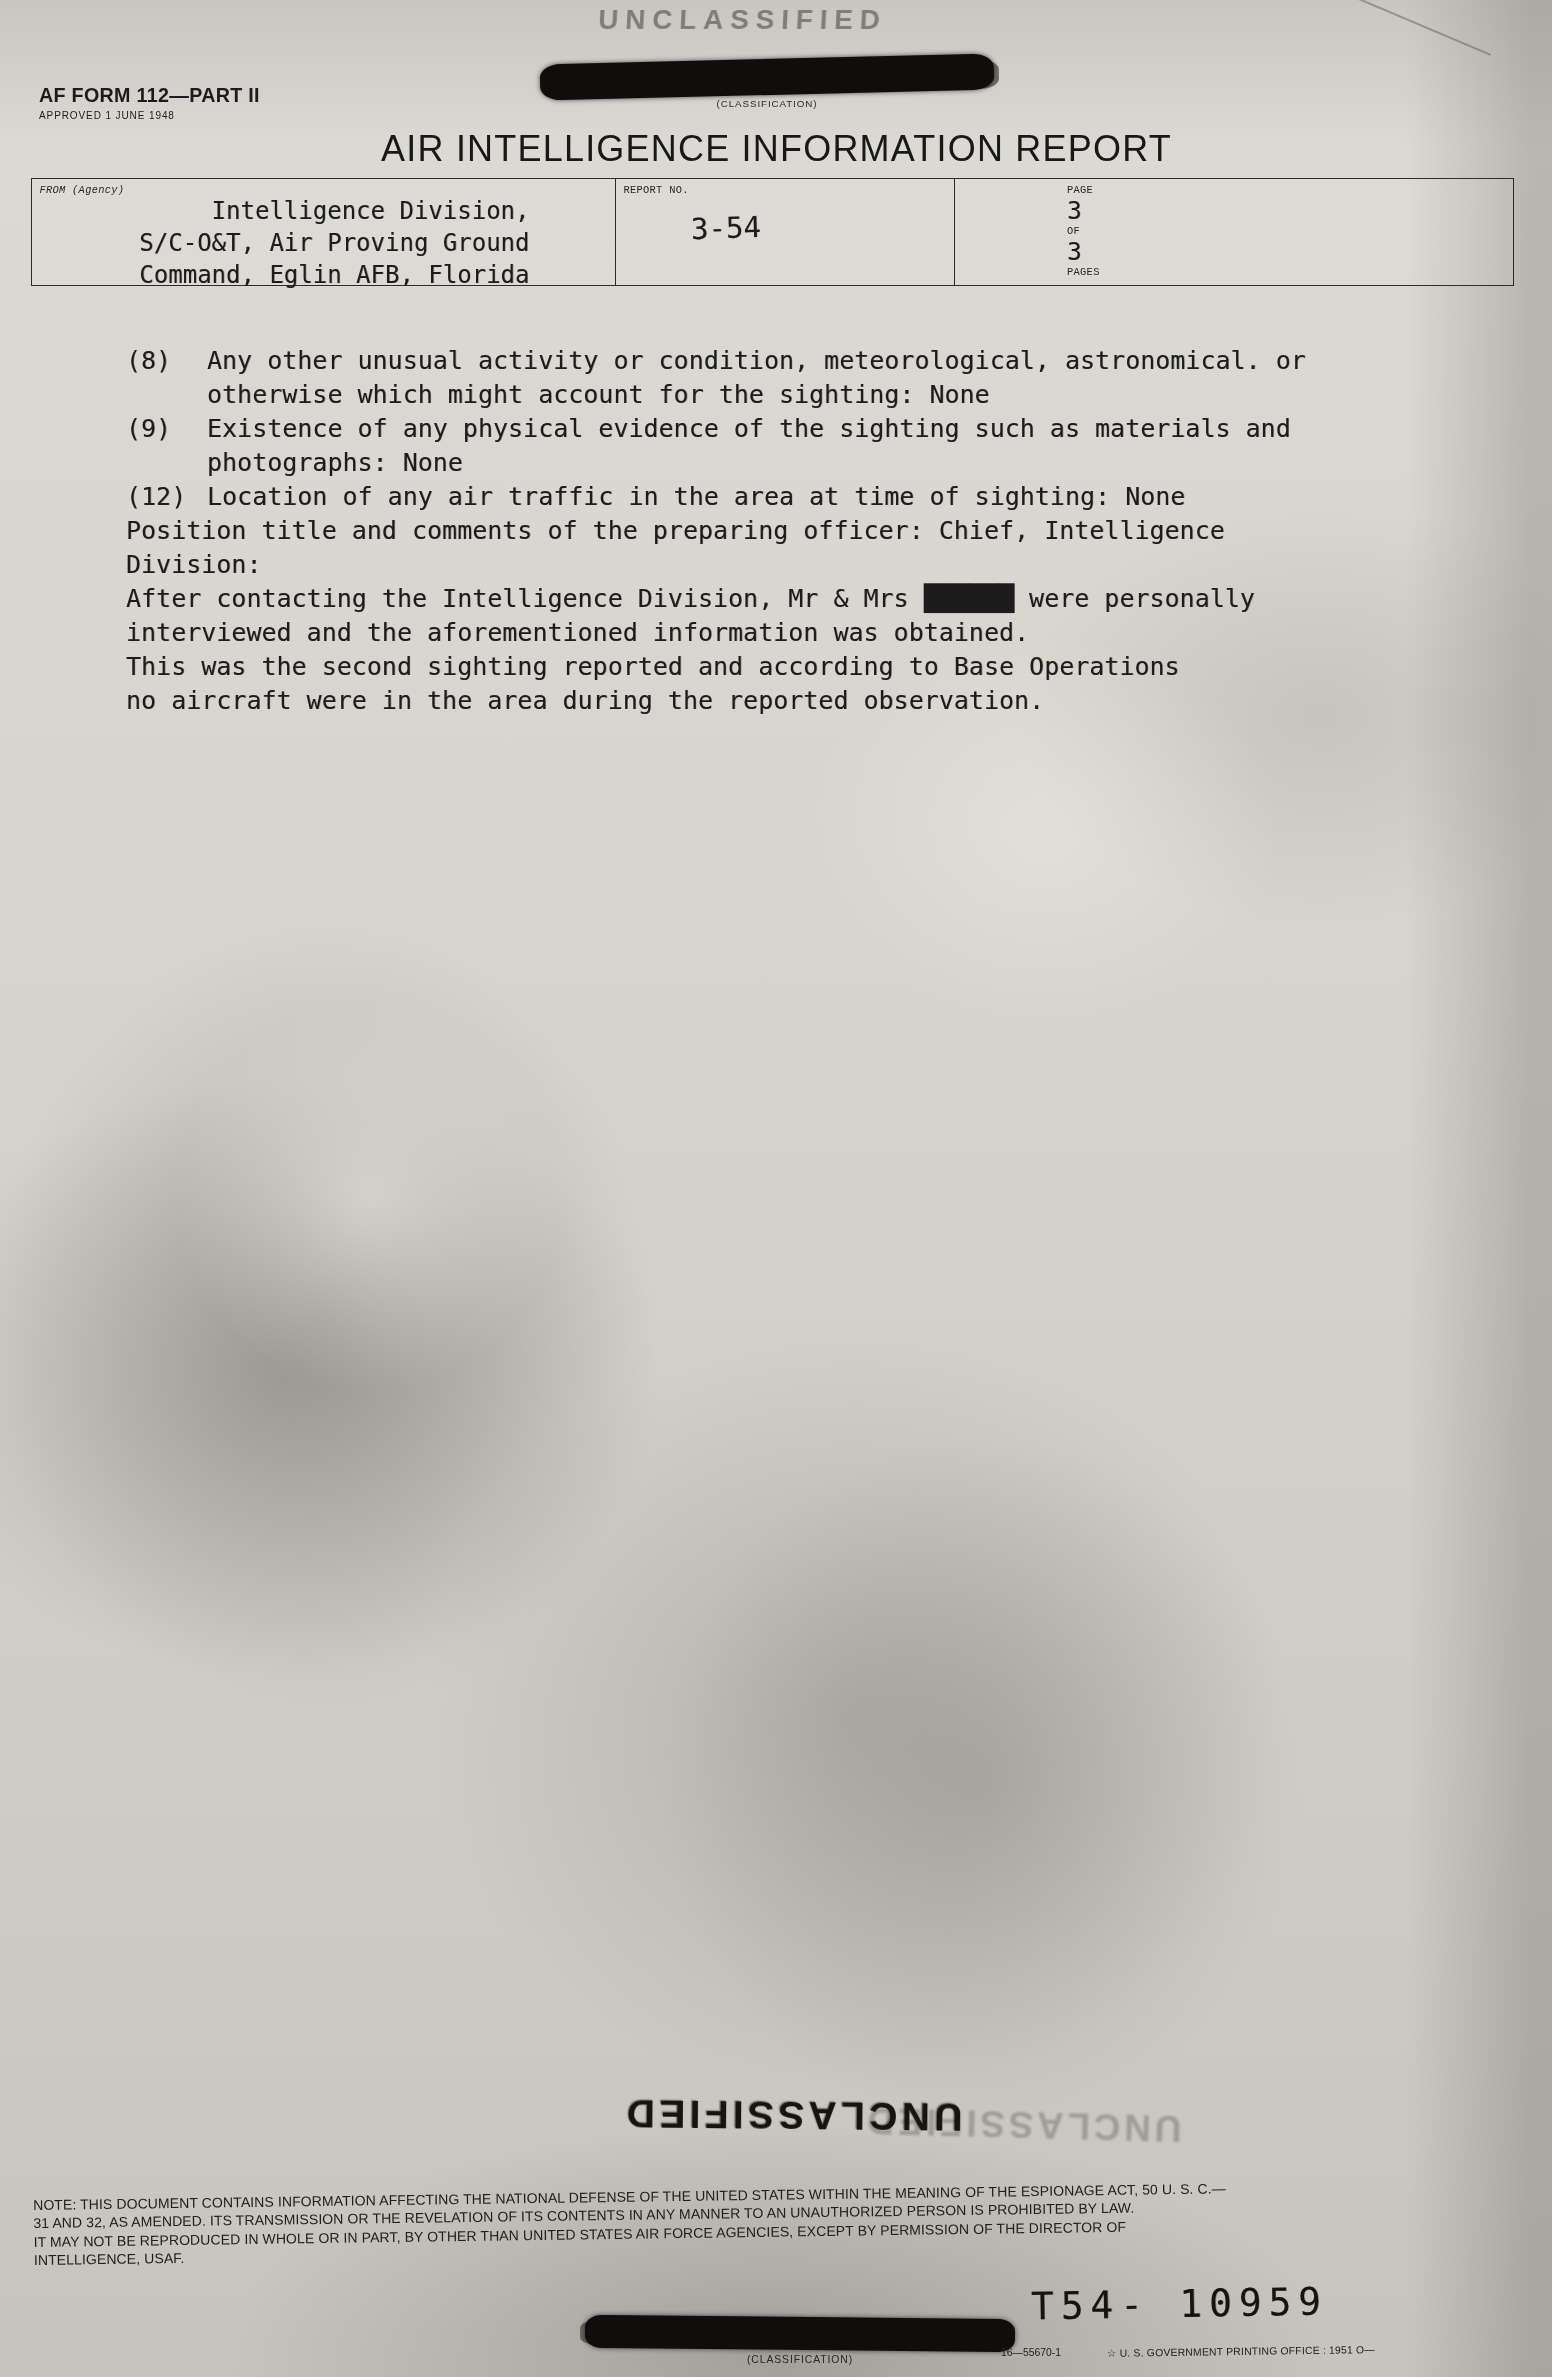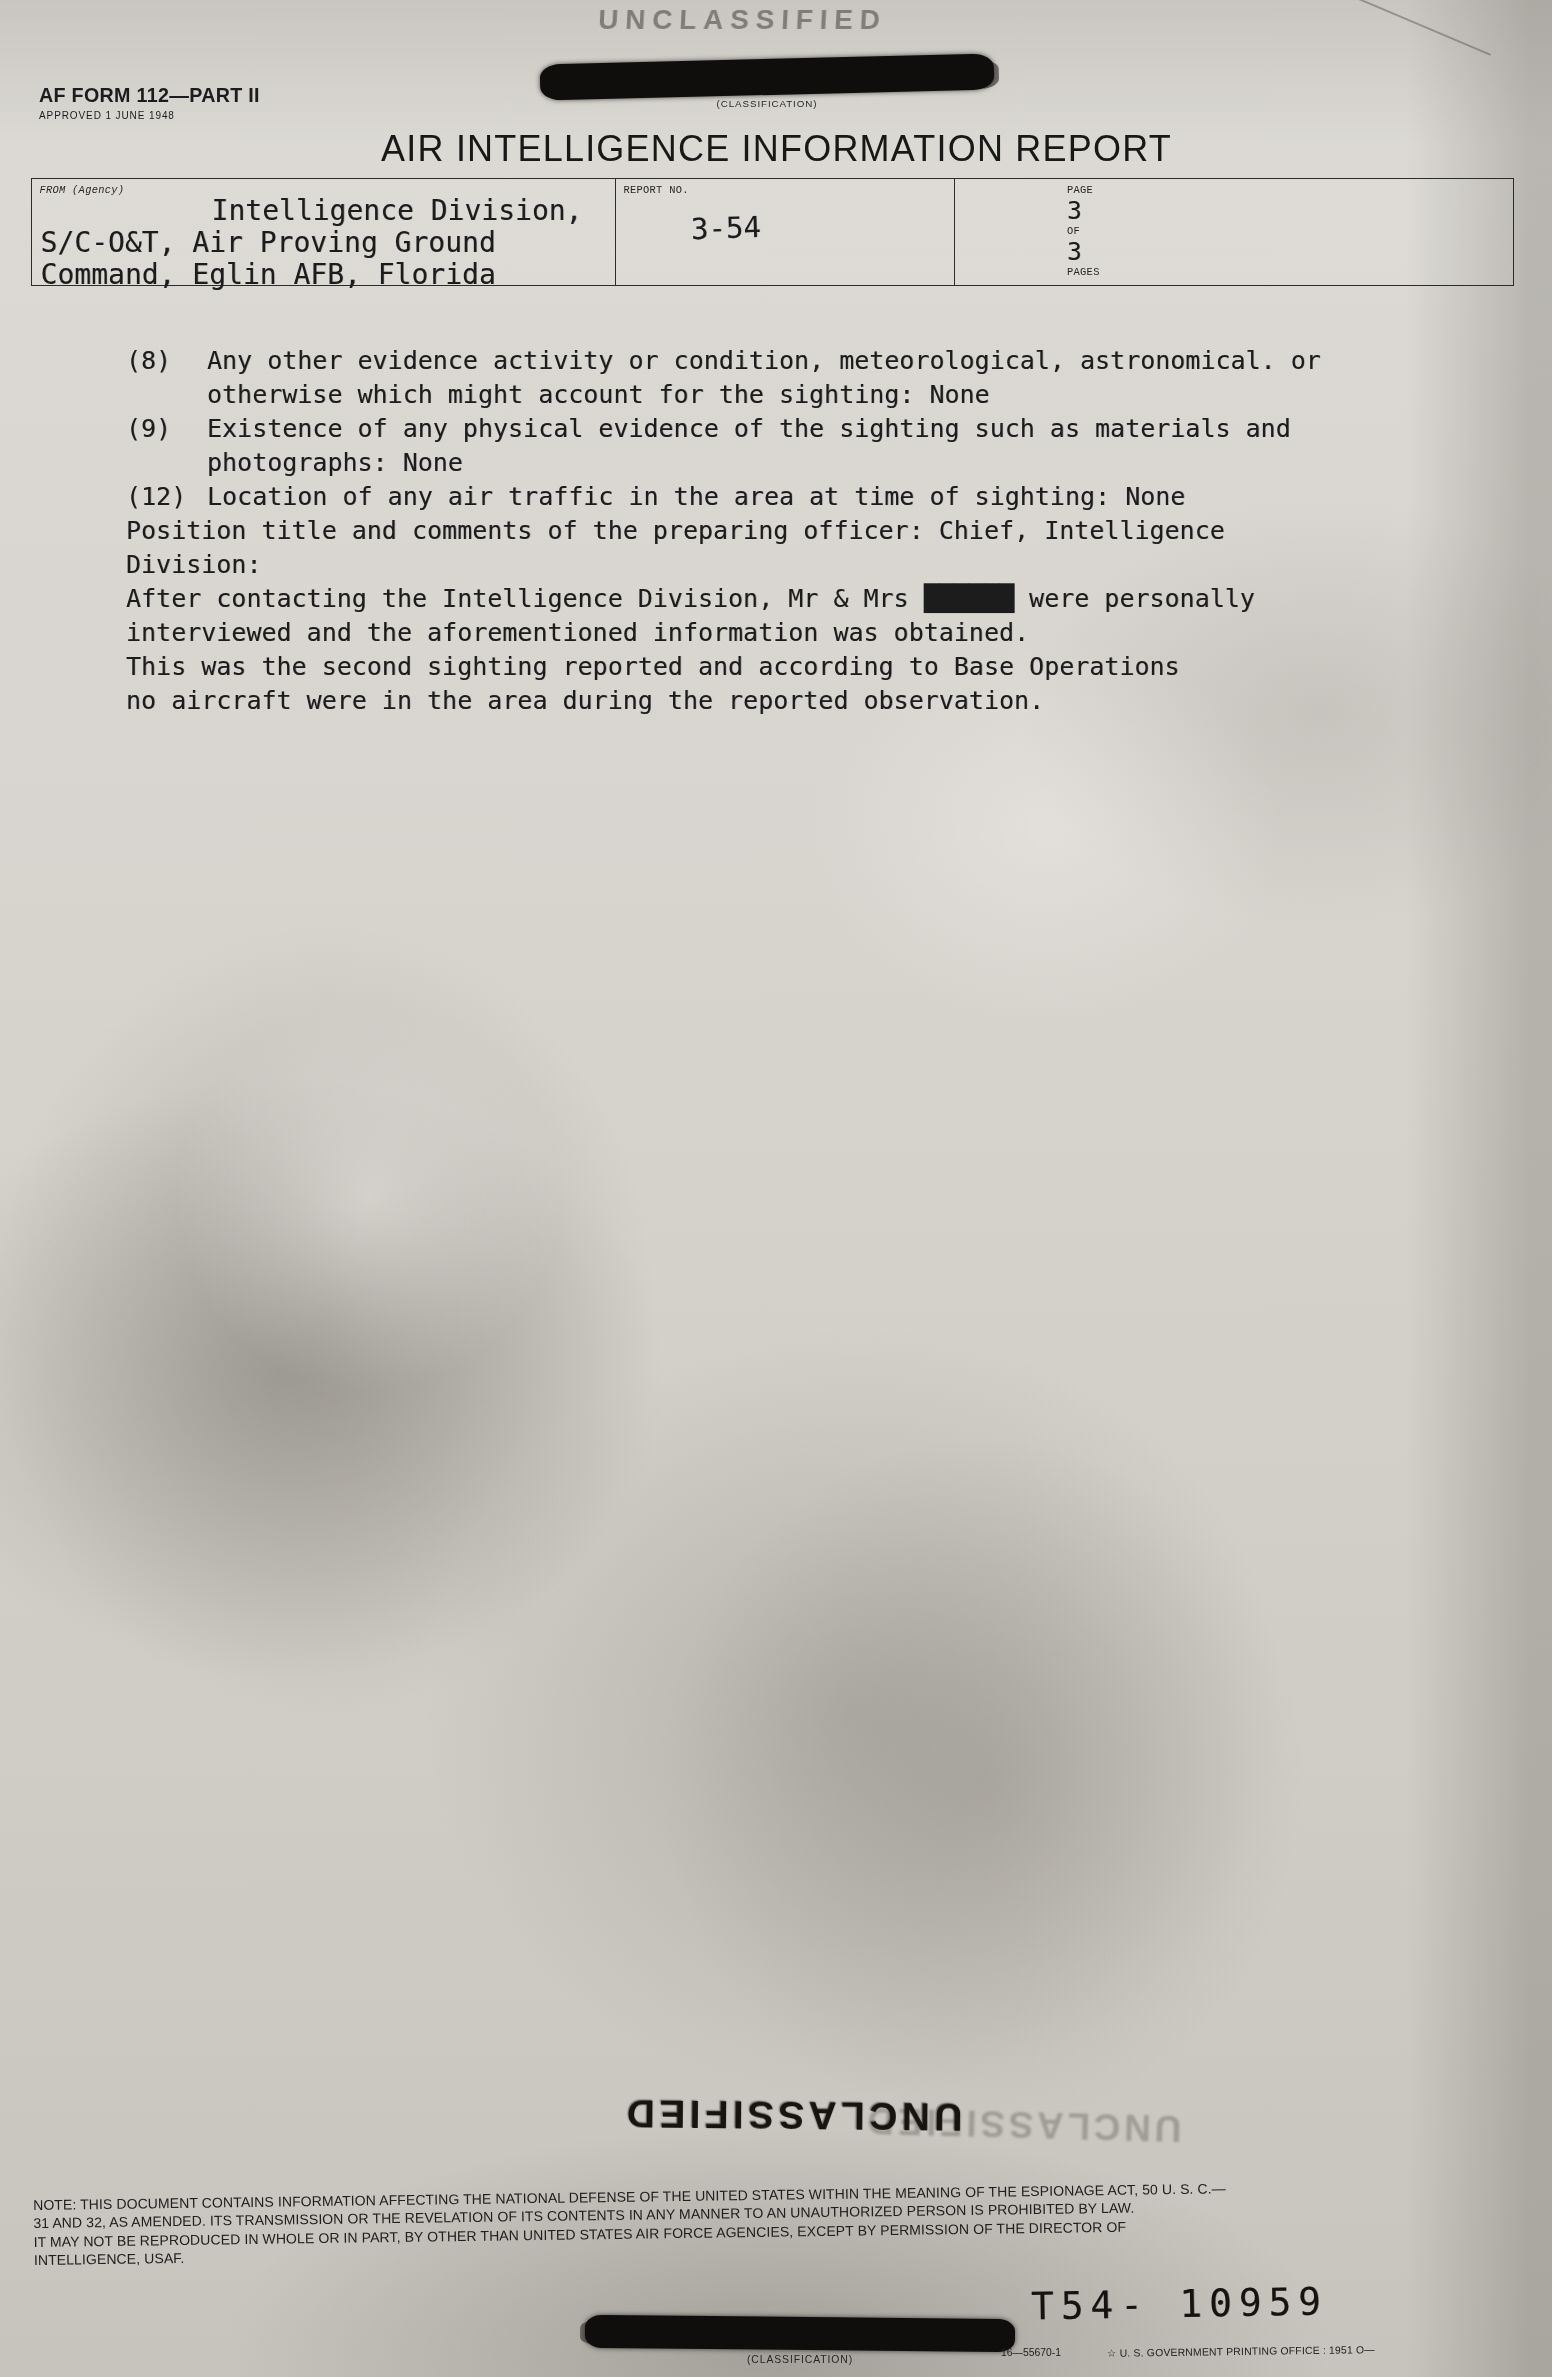--- a/index.html
+++ b/index.html
@@ -49,21 +49,21 @@
     font-size:36px;font-weight:400;letter-spacing:1.2px;color:#181816;
   }
 
   .header-table{position:absolute;left:31px;top:178px;width:1481px;height:106px;border:1.8px solid #2e2c28;display:flex;background:rgba(255,255,255,0.06);}
   .cell{position:relative;}
   .from-cell{width:583px;border-right:1.8px solid #2e2c28;}
   .report-no-cell{width:338px;border-right:1.8px solid #2e2c28;text-align:center;}
   .page-cell{flex:1;}
   .cell-label{position:absolute;left:7.4px;top:4.9px;font-size:10.4px;letter-spacing:0.3px;color:#262624;font-family:Liberation Mono, monospace;}
   .italic{font-style:italic;}
-  .from-value{position:absolute;left:8.6px;top:16px;font-size:28px;line-height:32px;white-space:pre-line;text-indent:171px;}
+  .from-value{position:absolute;left:8.6px;top:16px;font-size:24px;line-height:32px;white-space:pre-line;text-indent:171px;text-align:right;}
   .report-no-value{position:absolute;left:75px;top:32px;font-size:29px;transform:rotate(-2deg);}
   .page-row{position:absolute;left:0;right:0;bottom:7.4px;display:flex;align-items:baseline;flex-direction:column;}
   .page-row .cell-label{position:static;}
   .lbl-page{margin-left:50px;}
   .num-page{margin-left:41px;font-size:24.6px;}
   .lbl-of{margin-left:66px;}
   .num-total{margin-left:44px;font-size:24.6px;}
   .lbl-pages{margin-left:112px;}
 
   .body-list{position:absolute;left:126px;top:344px;width:1314px;font-size:25px;line-height:34px;}
@@ -146,21 +146,21 @@
         <span class="cell-label lbl-of">OF</span>
         <span class="typed num-total">3</span>
         <span class="cell-label lbl-pages">PAGES</span>
       </div>
     </div>
   </div>
 
   <div class="body-list typed">
     <div class="item">
       <span class="num">(8)</span>
-      <span class="txt">Any other evidence activity or condition, meteorological, astronomical. or
+      <span class="txt">Any other unusual activity or condition, meteorological, astronomical. or
 otherwise which might account for the sighting:  None</span>
     </div>
     <div class="item">
       <span class="num">(9)</span>
       <span class="txt">Existence of any physical evidence of the sighting such as materials and
 photographs:  None</span>
     </div>
     <div class="item">
       <span class="num">(12)</span>
       <span class="txt">Location of any air traffic in the area at time of sighting:  None</span>

